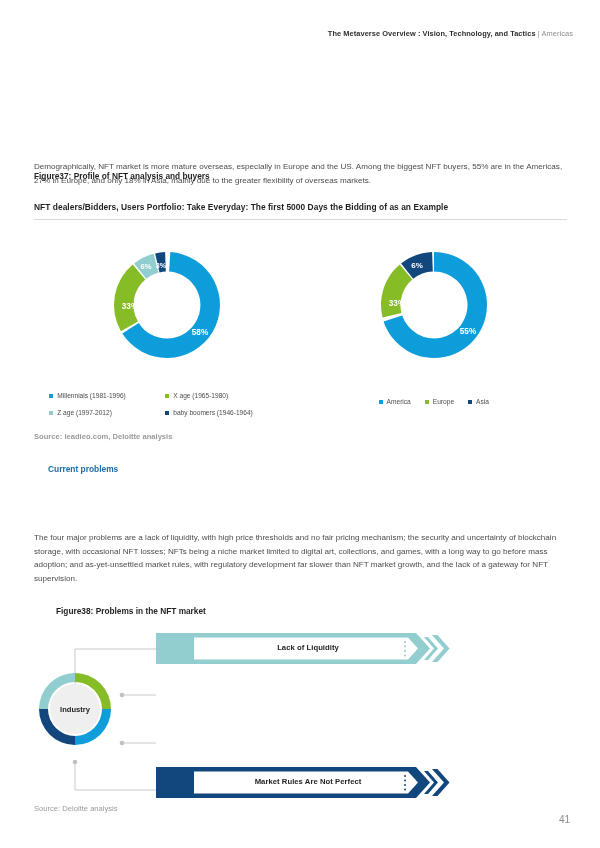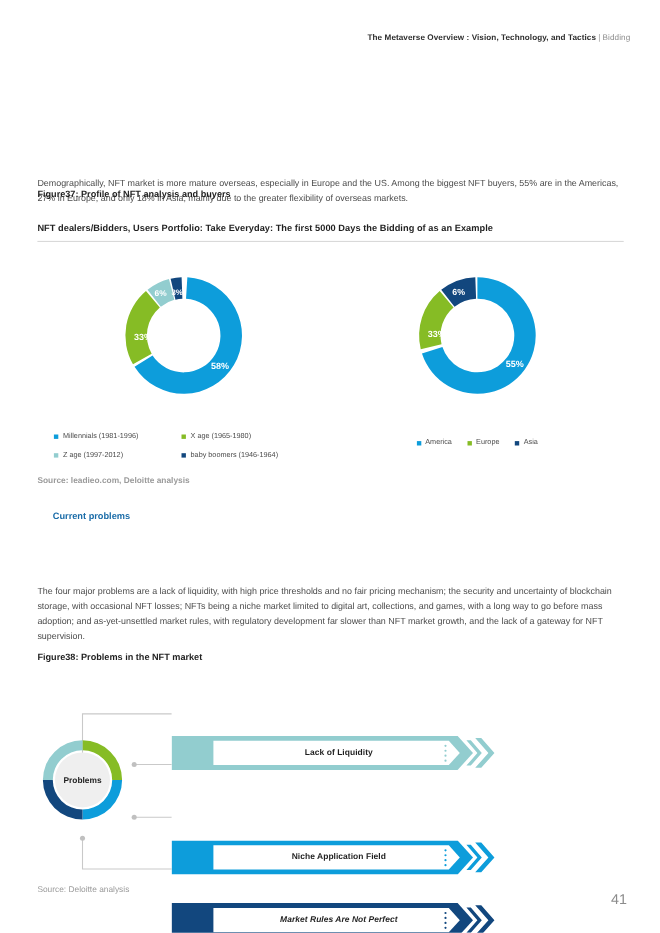--- a/index.html
+++ b/index.html
@@ -54,21 +54,21 @@
   .source {
     position: absolute;
     left: 34px;
     font-size: 7.6px;
     color: #9b9b9b;
   }
   .page-num {
     position: absolute;
     right: 30px;
     bottom: 23px;
-    font-size: 13px;
+    font-size: 10px;
     color: #8c8c8c;
   }
 
   
   .chart-block {
     position: absolute;
     left: 34px;
     top: 196px;
     width: 533px;
     height: 228px;
@@ -130,40 +130,39 @@
     font-size: 7.6px;
     font-weight: bold;
     color: #1f1f1f;
     pointer-events: none;
   }
   .bar {
     position: absolute;
     left: 122px;
     width: 298px;
     height: 28px;
-    margin-top: 36px;
   }
   .bar-label {
     position: absolute;
     left: 52px; right: 46px;
     top: 0; bottom: 0;
     display: flex; align-items: center; justify-content: center;
     font-size: 7.7px;
     font-weight: bold;
     color: #1f1f1f;
     letter-spacing: .005em;
   }
 </style>
 </head>
 <body>
 
 <div class="page">
 
   <div class="header">
-    <span class="title">The Metaverse Overview : Vision, Technology, and Tactics</span><span class="sep">|</span><span class="industry">Bidding</span>
+    <span class="title">The Metaverse Overview : Vision, Technology, and Tactics</span><span class="sep">|</span><span class="industry">Americas</span>
   </div>
 
   <div class="para" style="top:123px;margin-top:37px;">Demographically, NFT market is more mature overseas, especially in Europe and the US. Among the biggest NFT buyers, 55% are in the Americas, 27% in Europe, and only 18% in Asia, mainly due to the greater flexibility of overseas markets.</div>
 
   <div class="fig-caption" style="top:171px;">Figure37: Profile of NFT analysis and buyers</div>
 
   <div class="chart-block">
     <div class="chart-title">NFT dealers/Bidders, Users Portfolio: Take Everyday: The first 5000 Days the Bidding of as an Example</div>
     <div class="chart-rule"></div>
 
@@ -245,21 +244,21 @@
       </div>
 
     </div>
   </div>
 
   <div class="source" style="top:432px;font-weight:bold;">Source: leadieo.com, Deloitte analysis</div>
 
   <div class="section-head" style="top:464px;">Current problems</div>
   <div class="para" style="top:531px;">The four major problems are a lack of liquidity, with high price thresholds and no fair pricing mechanism; the security and uncertainty of blockchain storage, with occasional NFT losses; NFTs being a niche market limited to digital art, collections, and games, with a long way to go before mass adoption; and as-yet-unsettled market rules, with regulatory development far slower than NFT market growth, and the lack of a gateway for NFT supervision.</div>
 
-  <div class="fig-caption" style="top:592px;">Figure38: Problems in the NFT market</div>
+  <div class="fig-caption" style="top:606px;margin-left:22px;">Figure38: Problems in the NFT market</div>
 
   <div class="diagram">
 
     <svg class="connector-svg" width="420" height="180">
 
       <path d="M 41 66 L 41 25 L 122 25" fill="none" stroke="#c9c9c9" stroke-width="1"></path>
       <circle cx="41" cy="66" r="2.3" fill="#c0c0c0"></circle>
 
       <path d="M 88 71 L 122 71" fill="none" stroke="#c9c9c9" stroke-width="1"></path>
       <circle cx="88" cy="71" r="2.3" fill="#c0c0c0"></circle>
@@ -274,57 +273,42 @@
     <div class="center-donut">
       <svg width="78" height="78" viewBox="0 0 78 78">
         <g transform="translate(39,39)">
           <path d="M 0 -36 A 36 36 0 0 1 36 0 L 27 0 A 27 27 0 0 0 0 -27 Z" fill="#86BC25"></path>
           <path d="M 36 0 A 36 36 0 0 1 0 36 L 0 27 A 27 27 0 0 0 27 0 Z" fill="#0D9DDB"></path>
           <path d="M 0 36 A 36 36 0 0 1 -36 0 L -27 0 A 27 27 0 0 0 0 27 Z" fill="#12477E"></path>
           <path d="M -36 0 A 36 36 0 0 1 0 -36 L 0 -27 A 27 27 0 0 0 -27 0 Z" fill="#92CDCF"></path>
           <circle cx="0" cy="0" r="25" fill="#efefef"></circle>
         </g>
       </svg>
-      <div class="center-label">Problems</div>
+      <div class="center-label">Industry</div>
     </div>
 
     <div class="bar" style="top:9px;">
       <svg width="298" height="31" viewBox="0 0 298 31">
         <path d="M 0 0 H 260 L 274 15.5 L 260 31 H 0 Z" fill="#92CDCF"></path>
         <path d="M 38 4.5 H 252 L 262 15.5 L 252 26.5 H 38 Z" fill="#ffffff"></path>
         <path d="M 276 2 L 288 15.5 L 276 29 L 281.5 29 L 293.5 15.5 L 281.5 2 Z" fill="#92CDCF"></path>
         <path d="M 268 4 L 278 15.5 L 268 27 L 272 27 L 282 15.5 L 272 4 Z" fill="#92CDCF"></path>
         <g>
           <circle cx="249" cy="9" r="1" fill="#92CDCF"></circle>
           <circle cx="249" cy="13.5" r="1" fill="#92CDCF"></circle>
           <circle cx="249" cy="18" r="1" fill="#92CDCF"></circle>
           <circle cx="249" cy="22.5" r="1" fill="#92CDCF"></circle>
         </g>
       </svg>
       <div class="bar-label">Lack of Liquidity</div>
     </div>
 
 
-    <div class="bar" style="top:104px;">
-      <svg width="298" height="31" viewBox="0 0 298 31">
-        <path d="M 0 0 H 260 L 274 15.5 L 260 31 H 0 Z" fill="#0D9DDB"></path>
-        <path d="M 38 4.5 H 252 L 262 15.5 L 252 26.5 H 38 Z" fill="#ffffff"></path>
-        <path d="M 276 2 L 288 15.5 L 276 29 L 281.5 29 L 293.5 15.5 L 281.5 2 Z" fill="#0D9DDB"></path>
-        <path d="M 268 4 L 278 15.5 L 268 27 L 272 27 L 282 15.5 L 272 4 Z" fill="#0D9DDB"></path>
-        <g>
-          <circle cx="249" cy="9" r="1" fill="#0D9DDB"></circle>
-          <circle cx="249" cy="13.5" r="1" fill="#0D9DDB"></circle>
-          <circle cx="249" cy="18" r="1" fill="#0D9DDB"></circle>
-          <circle cx="249" cy="22.5" r="1" fill="#0D9DDB"></circle>
-        </g>
-      </svg>
-      <div class="bar-label">Niche Application Field</div>
-    </div>
-
-    <div class="bar" style="top:161px;font-style:italic;">
+
+    <div class="bar" style="top:143px;">
       <svg width="298" height="31" viewBox="0 0 298 31">
         <path d="M 0 0 H 260 L 274 15.5 L 260 31 H 0 Z" fill="#12477E"></path>
         <path d="M 38 4.5 H 252 L 262 15.5 L 252 26.5 H 38 Z" fill="#ffffff"></path>
         <path d="M 276 2 L 288 15.5 L 276 29 L 281.5 29 L 293.5 15.5 L 281.5 2 Z" fill="#12477E"></path>
         <path d="M 268 4 L 278 15.5 L 268 27 L 272 27 L 282 15.5 L 272 4 Z" fill="#12477E"></path>
         <g>
           <circle cx="249" cy="9" r="1" fill="#12477E"></circle>
           <circle cx="249" cy="13.5" r="1" fill="#12477E"></circle>
           <circle cx="249" cy="18" r="1" fill="#12477E"></circle>
           <circle cx="249" cy="22.5" r="1" fill="#12477E"></circle>

